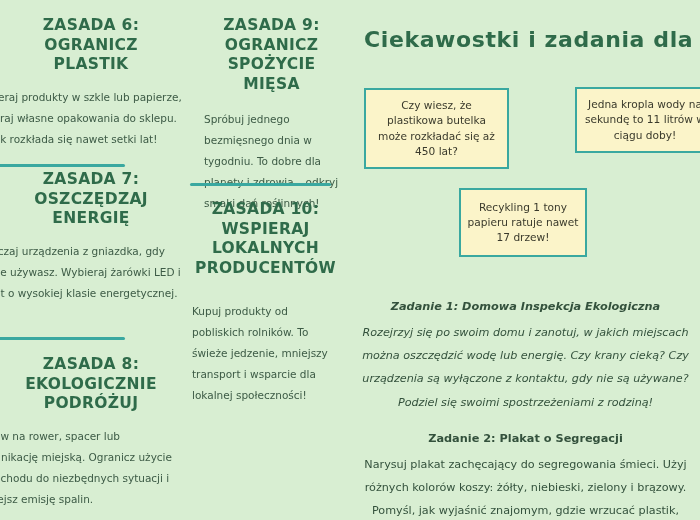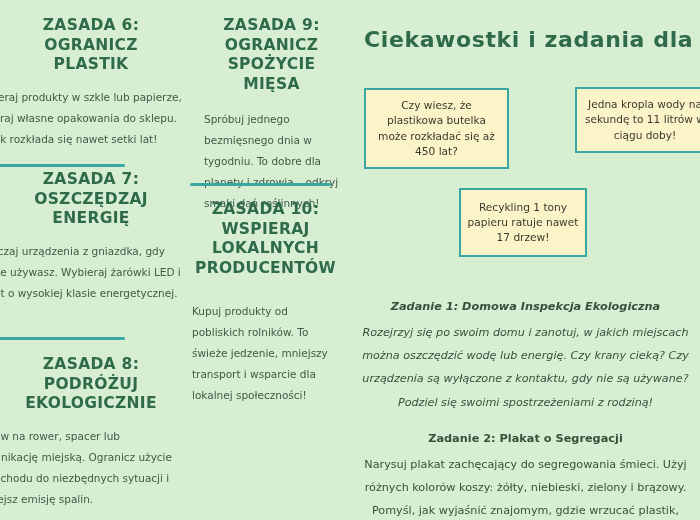--- a/index.html
+++ b/index.html
@@ -117,22 +117,22 @@
           <div>OSZCZĘDZAJ</div>
           <div>ENERGIĘ</div>
         </div>
         <div class="rule-body" style="margin-top:12px;">Wyłączaj urządzenia z gniazdka, gdy ich nie używasz. Wybieraj żarówki LED i sprzęt o wysokiej klasie energetycznej.</div>
       </div>
       <div class="divider" style="top:337px;left:-4px;width:129px;"></div>
 
       <div class="rule-block" style="top:355px;">
         <div class="rule-title">
           <div>ZASADA 8:</div>
+          <div>EKOLOGICZNIE</div>
           <div>PODRÓŻUJ</div>
-          <div>EKOLOGICZNIE</div>
         </div>
         <div class="rule-body" style="margin-top:12px;">Postaw na rower, spacer lub komunikację miejską. Ogranicz użycie samochodu do niezbędnych sytuacji i zmniejsz emisję spalin.</div>
       </div>
     </div>
 
     <div class="rules-col" id="rules-col-2">
 
       <div class="rule-block" style="top:16px;left:10px;right:8px;margin-left:12px;">
         <div class="rule-title">
           <div>ZASADA 9:</div>

